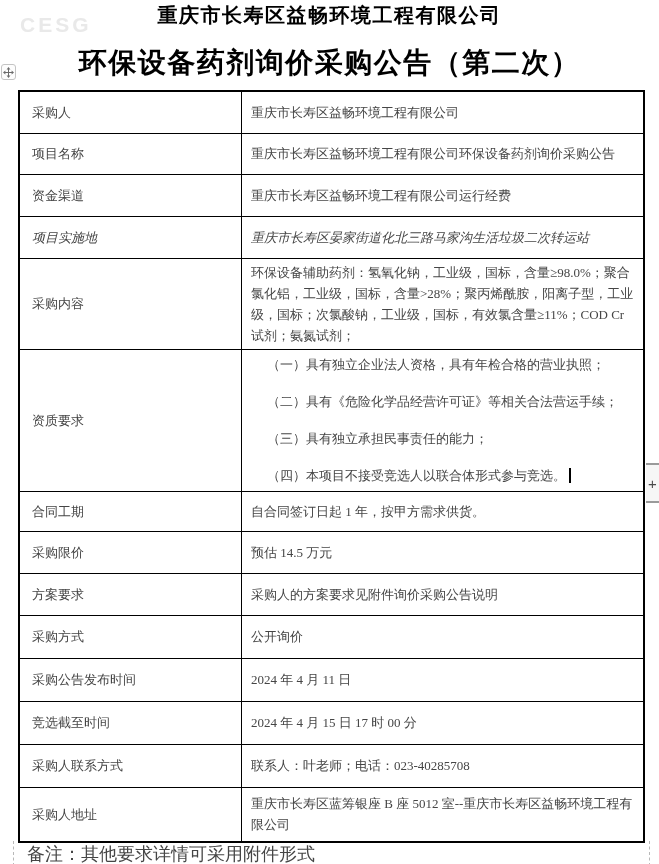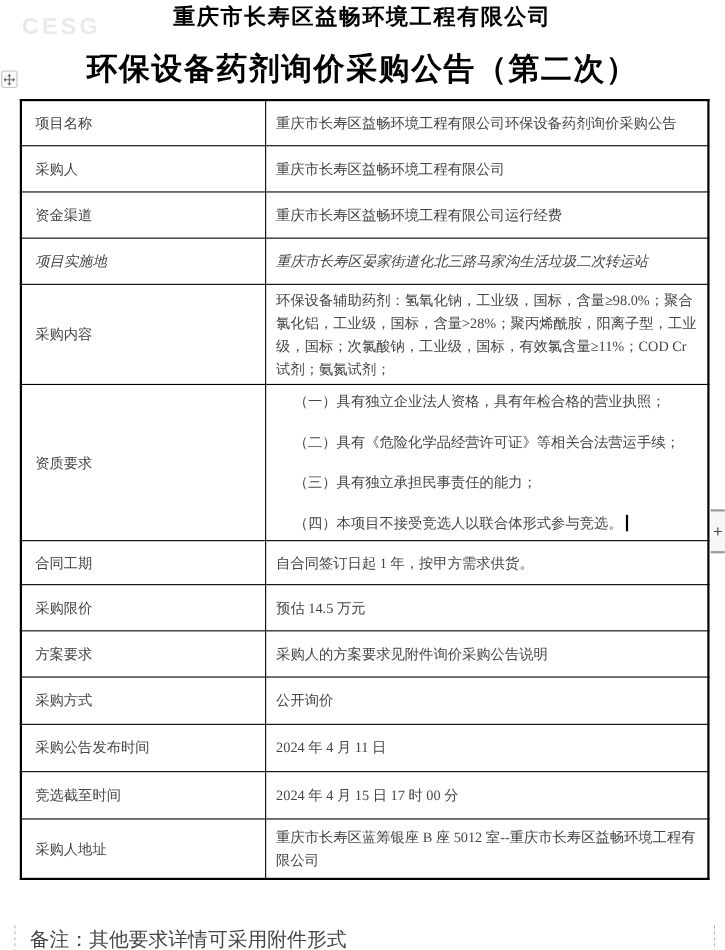--- a/index.html
+++ b/index.html
@@ -74,27 +74,27 @@
       </g>
       <g stroke="#6b6b6b" stroke-width="1.1">
         <line x1="6" y1="2" x2="6" y2="10"></line>
         <line x1="2" y1="6" x2="10" y2="6"></line>
       </g>
     </svg>
   </div>
 
   <table class="doc-table">
     <tbody id="table-body">
+        <tr style="height: 42px;">
+          <td class="cell-label">采购人</td>
+          <td class="cell-value">重庆市长寿区益畅环境工程有限公司</td>
+        </tr>
         <tr style="height: 41px;">
           <td class="cell-label">项目名称</td>
           <td class="cell-value">重庆市长寿区益畅环境工程有限公司环保设备药剂询价采购公告</td>
-        </tr>
-        <tr style="height: 42px;">
-          <td class="cell-label">采购人</td>
-          <td class="cell-value">重庆市长寿区益畅环境工程有限公司</td>
         </tr>
         <tr style="height: 42px;">
           <td class="cell-label">资金渠道</td>
           <td class="cell-value">重庆市长寿区益畅环境工程有限公司运行经费</td>
         </tr>
         <tr style="height: 42px; font-style: italic;">
           <td class="cell-label">项目实施地</td>
           <td class="cell-value">重庆市长寿区晏家街道化北三路马家沟生活垃圾二次转运站</td>
         </tr>
         <tr style="height: 91px;">
@@ -127,20 +127,24 @@
           <td class="cell-value">公开询价</td>
         </tr>
         <tr style="height: 43px;">
           <td class="cell-label">采购公告发布时间</td>
           <td class="cell-value">2024 年 4 月 11 日</td>
         </tr>
         <tr style="height: 43px; padding-left: 42px;">
           <td class="cell-label">竞选截至时间</td>
           <td class="cell-value">2024 年 4 月 15 日 17 时 00 分</td>
         </tr>
+        <tr style="height: 43px;">
+          <td class="cell-label">采购人联系方式</td>
+          <td class="cell-value">联系人：叶老师；电话：023-40285708</td>
+        </tr>
         <tr style="height: 55px;">
           <td class="cell-label">采购人地址</td>
           <td class="cell-value">重庆市长寿区蓝筹银座 B 座 5012 室--重庆市长寿区益畅环境工程有限公司</td>
         </tr>
       </tbody>
   </table>
 
   <div class="plus-widget">
     <span>+</span>
   </div>

